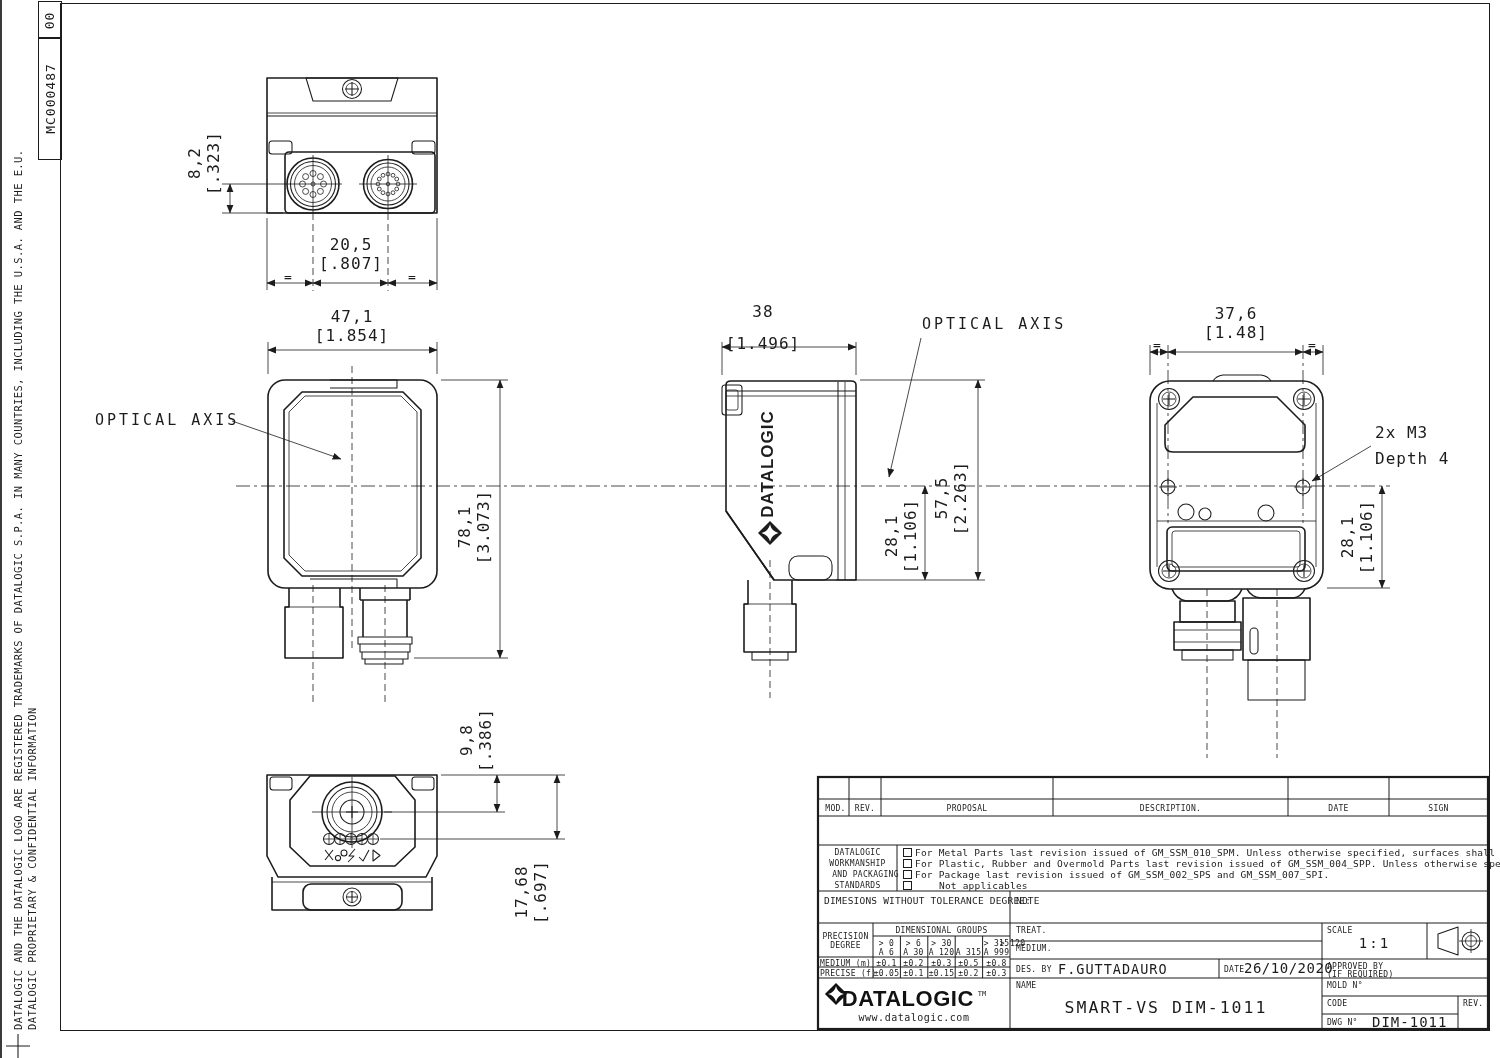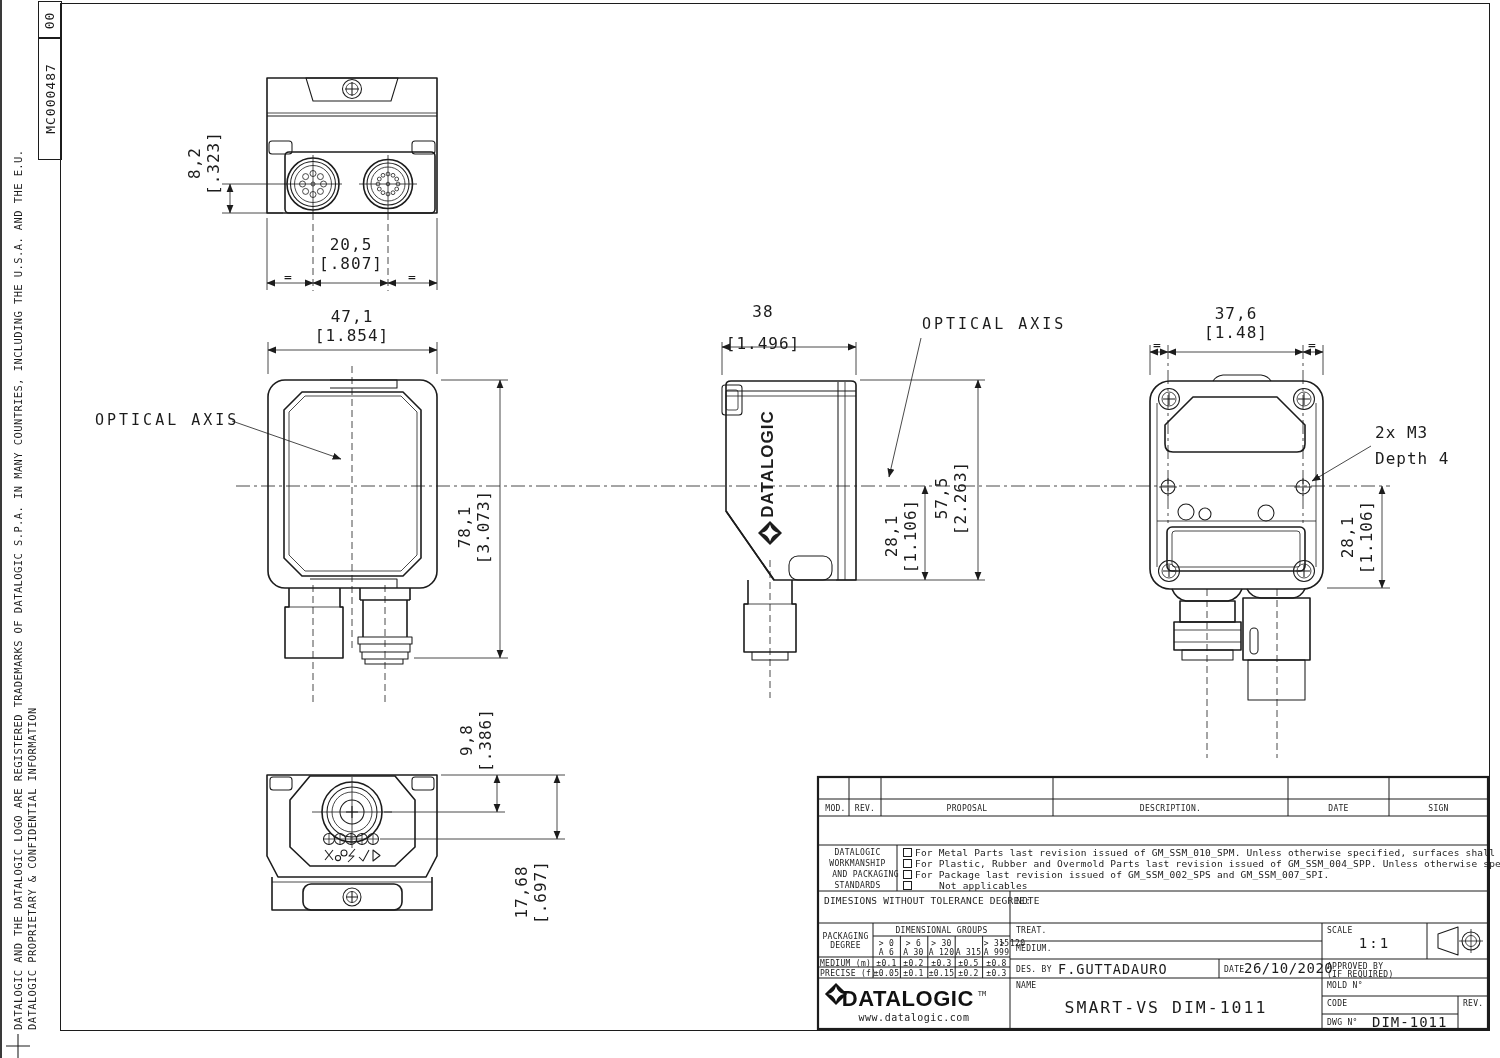--- a/index.html
+++ b/index.html
@@ -383,21 +383,21 @@
   <div class="chk" style="left:903px;top:870px;"></div>
   <div class="chk" style="left:903px;top:881px;"></div>
   <div class="txt tbl-small" style="left:915px;top:847px;">For Metal Parts last revision issued of GM_SSM_010_SPM. Unless otherwise specified, surfaces shall be category"C"</div>
   <div class="txt tbl-small" style="left:915px;top:858px;">For Plastic, Rubber and Overmold Parts last revision issued of GM_SSM_004_SPP. Unless otherwise specified, surfaces shall be category"C"</div>
   <div class="txt tbl-small" style="left:915px;top:869px;">For Package last revision issued of GM_SSM_002_SPS and GM_SSM_007_SPI.</div>
   <div class="txt tbl-small" style="left:915px;top:880px;padding-left:24px;">Not applicables</div>
 
   <div class="txt tbl-small" style="left:824px;top:895px;">DIMESIONS WITHOUT TOLERANCE DEGREE:</div>
   <div class="txt tbl-small" style="left:1016px;top:895px;">NOTE</div>
 
-  <div class="txt tbl-label" style="left:818px;top:932px;width:55px;text-align:center;">PACKAGING</div>
+  <div class="txt tbl-label" style="left:818px;top:932px;width:55px;text-align:center;">PRECISION</div>
   <div class="txt tbl-label" style="left:818px;top:941px;width:55px;text-align:center;">DEGREE</div>
   <div class="txt tbl-label" style="left:873px;top:926px;width:137px;text-align:center;">DIMENSIONAL GROUPS</div>
 
   <div class="txt tbl-label" style="left:873px;top:939px;width:27px;text-align:center;">&gt; 0</div>
   <div class="txt tbl-label" style="left:900px;top:939px;width:27px;text-align:center;">&gt; 6</div>
   <div class="txt tbl-label" style="left:928px;top:939px;width:27px;text-align:center;">&gt; 30</div>
   <div class="txt tbl-label" style="left:955px;top:939px;width:27px;text-align:center;padding-left:44px;">&gt; 120</div>
   <div class="txt tbl-label" style="left:983px;top:939px;width:27px;text-align:center;">&gt; 315</div>
   <div class="txt tbl-label" style="left:873px;top:948px;width:27px;text-align:center;">A 6</div>
   <div class="txt tbl-label" style="left:900px;top:948px;width:27px;text-align:center;">A 30</div>

